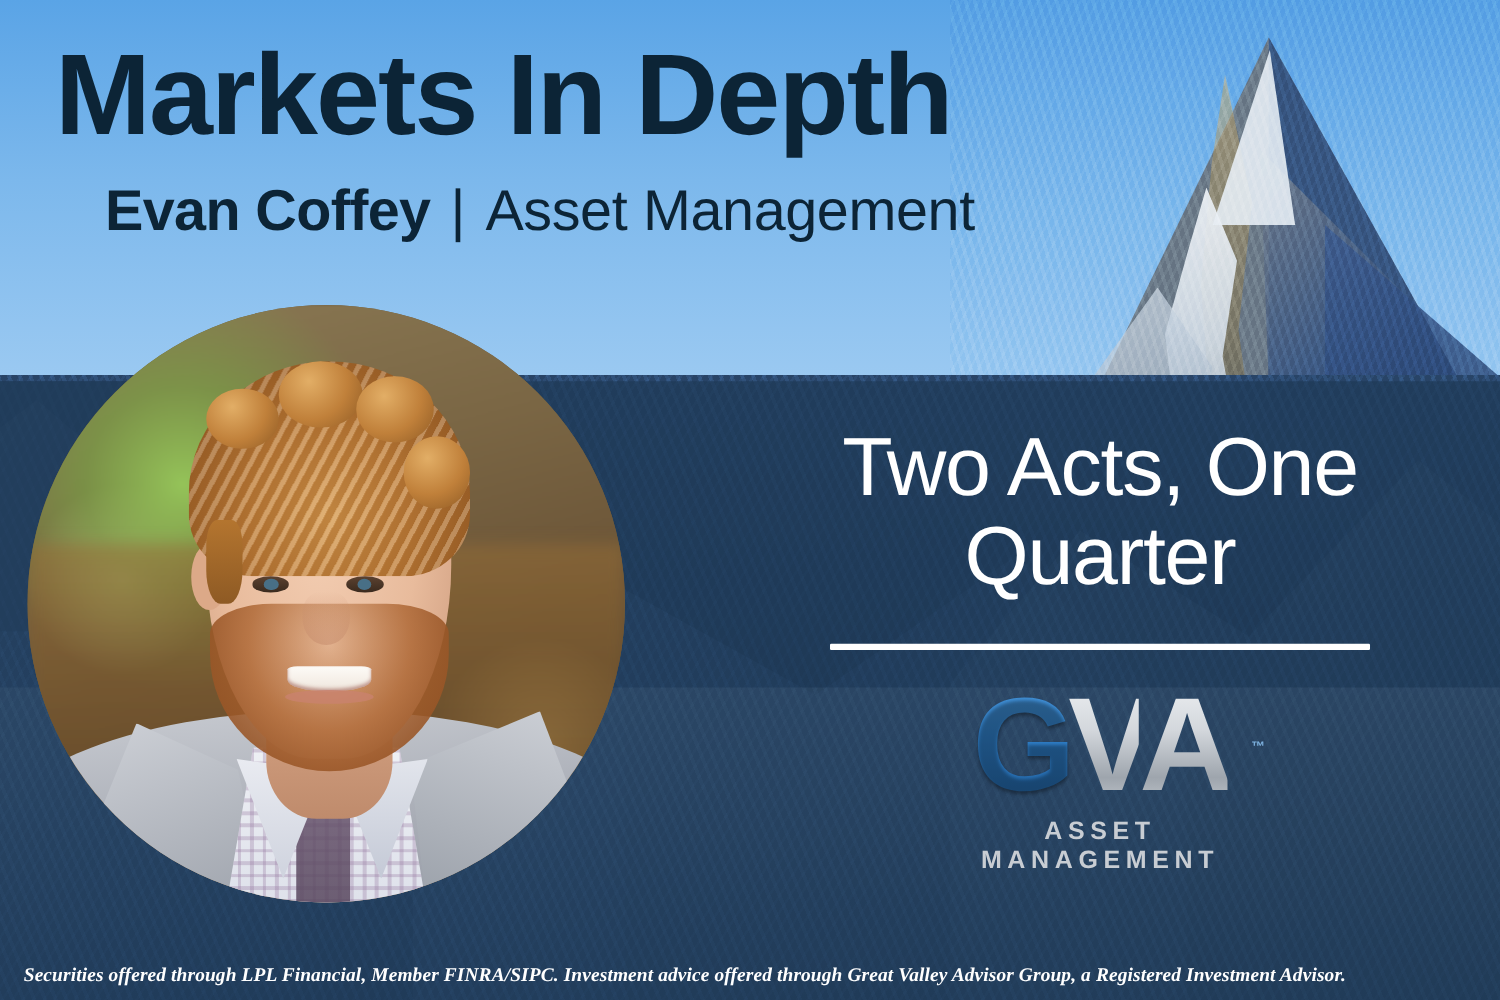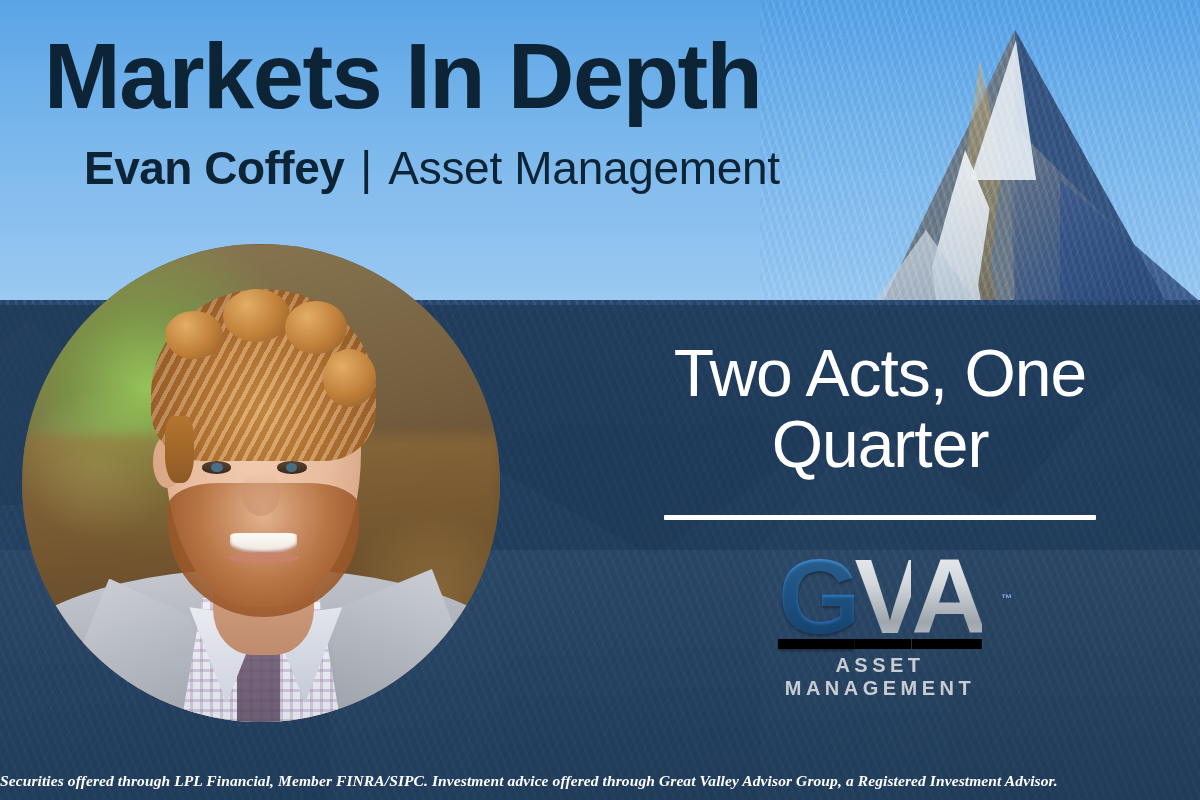--- a/index.html
+++ b/index.html
@@ -376,21 +376,20 @@
     position:relative;
   }
   .logo-mark {
     position:relative;
     height:96px;
     font-size:106px;
     line-height:96px;
     font-weight:700;
     letter-spacing:-6px;
     white-space:nowrap;
-    text-decoration:underline;
   }
   .logo-g {
     color:#2f7fc9;
     background:linear-gradient(180deg,#4b9ade 0%, #2f7fc9 45%, #1f5e9c 100%);
     -webkit-background-clip:text; background-clip:text;
     -webkit-text-fill-color:transparent;
     text-shadow:0 2px 3px rgba(0,0,0,.35);
   }
   .logo-v, .logo-a {
     background:linear-gradient(180deg,#f2f4f6 0%, #d3d7dc 40%, #9ea5ad 72%, #cfd4d9 100%);
@@ -415,20 +414,21 @@
     position:absolute; left:0; bottom:10px; width:1000px;
     z-index:10;
     text-align:center;
     font-family:"Liberation Serif", serif;
     font-style:italic;
     font-weight:700;
     font-size:15.5px;
     letter-spacing:.1px;
     color:#ffffff;
     white-space:nowrap;
+    padding-left:19px;
   }
 </style>
 </head>
 <body>
 
 <div id="poster">
 
   <div class="sky"></div>
 
   <div class="peak-wrap">

